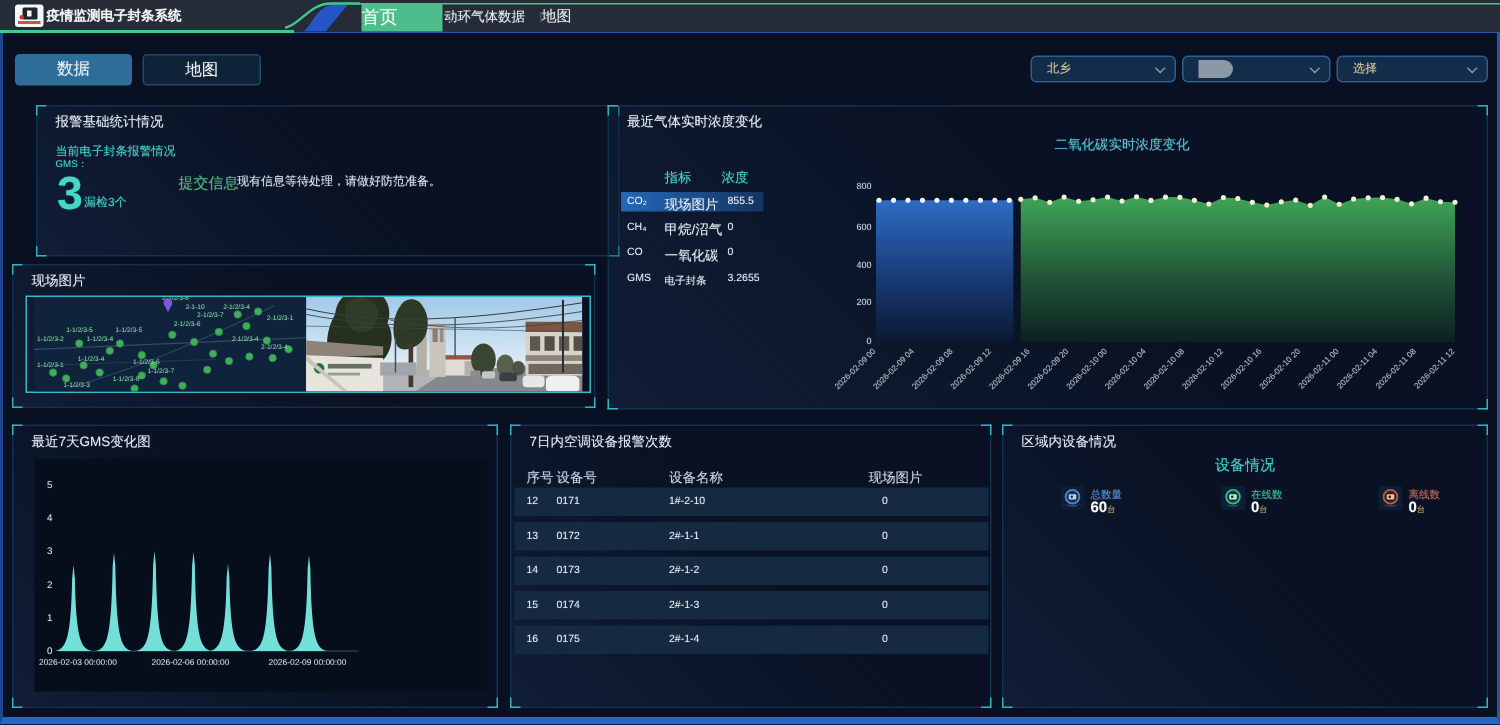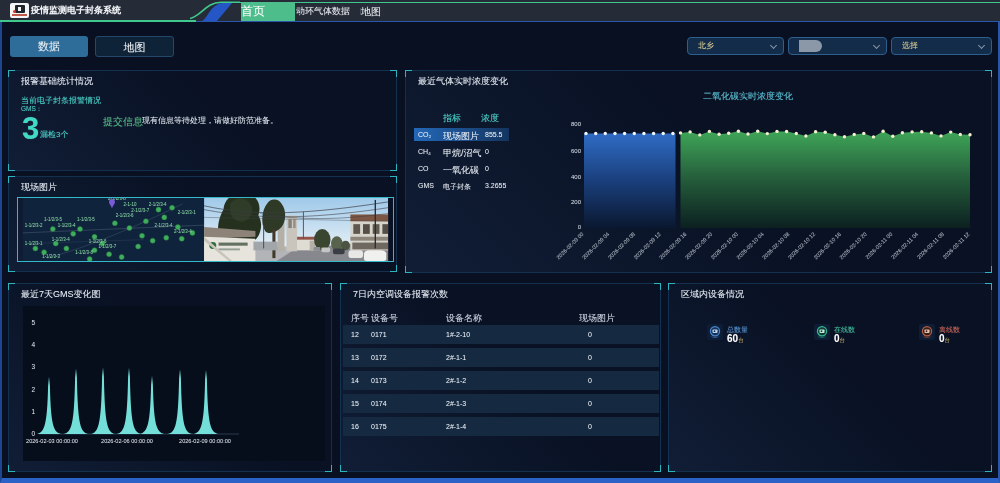--- a/index.html
+++ b/index.html
@@ -29,21 +29,21 @@
 #sel3{left:891px;width:101px}
 .chev{position:absolute;right:7px;top:5px;width:5px;height:5px;border-right:1.2px solid #8696a8;border-bottom:1.2px solid #8696a8;transform:rotate(45deg)}
 #sel2 .pill{position:absolute;left:10px;top:2px;width:23px;height:12px;background:#8a98a8;border-radius:0 7px 7px 0}
 .panel{position:absolute;background:linear-gradient(45deg, rgba(28,48,82,0.42) 0%, rgba(10,19,38,0.5) 55%);border:1px solid #14304f}
 .panel .c{position:absolute;width:7px;height:7px;opacity:0.9}
 .panel .tl{left:-1px;top:-1px;border-left:1.5px solid #2fc4cc;border-top:1.5px solid #2fc4cc}
 .panel .tr{right:-1px;top:-1px;border-right:1.5px solid #2fc4cc;border-top:1.5px solid #2fc4cc}
 .panel .bl{left:-1px;bottom:-1px;border-left:1.5px solid #2fc4cc;border-bottom:1.5px solid #2fc4cc}
 .panel .br{right:-1px;bottom:-1px;border-right:1.5px solid #2fc4cc;border-bottom:1.5px solid #2fc4cc}
 .ptitle{position:absolute;left:12px;top:4px;font-size:9px;color:#e7eef7}
-#panelA{left:8px;top:70px;width:389px;height:101px}
+#panelA{left:24px;top:70px;width:389px;height:101px}
 #panelB{left:8px;top:176px;width:389px;height:96px}
 #panelC{left:8px;top:283px;width:324px;height:189px}
 #panelD{left:340px;top:283px;width:321px;height:189px}
 #panelE{left:668px;top:283px;width:324px;height:189px}
 #panelF{left:405px;top:70px;width:587px;height:203px}
 #panelA .l1{position:absolute;left:12px;top:24px;font-size:8px;color:#38d6c9}
 #panelA .l2{position:absolute;left:12px;top:33.5px;font-size:6.5px;color:#38d6c9}
 #panelA .big3{position:absolute;left:13px;top:40px;font-size:31px;font-weight:bold;color:#3fd9c5}
 #panelA .lk{position:absolute;left:31px;top:58px;font-size:8px;color:#38d6c9}
 #panelA .green{position:absolute;left:94px;top:43.5px;font-size:10px;color:#45b97c}
@@ -293,20 +293,21 @@
       </div>
     </div>
 </div>
 
 <div id="panelE" class="panel">
   <span class="c tl"></span>
     <span class="c tr"></span>
     <span class="c bl"></span>
     <span class="c br"></span>
   <div class="ptitle">区域内设备情况</div>
+  <div class="sub">设备情况</div>
   <div class="stat" style="left:38px">
       <svg width="16" height="16" viewBox="0 0 16 16" style="position:absolute;left:0;top:0">
         <rect x="0" y="0" width="16" height="16" rx="2" fill="#0e1d36"></rect>
         <path d="M3 12.2 Q8 15.6 13 12.2 Q8 13.8 3 12.2 Z" fill="#2c5a94"></path>
         <circle cx="8" cy="7.2" r="4.6" fill="#15335c" stroke="#4e88c8" stroke-width="1.2"></circle>
         <rect x="5.5" y="5.5" width="5" height="3.5" rx="0.7" fill="#b9d2ec"></rect>
         <circle cx="7.5" cy="7.2" r="0.9" fill="#15335c"></circle>
       </svg>
       <div class="lab" style="color:#4a90d9">总数量</div>
       <div class="val">60<span>台</span></div>

